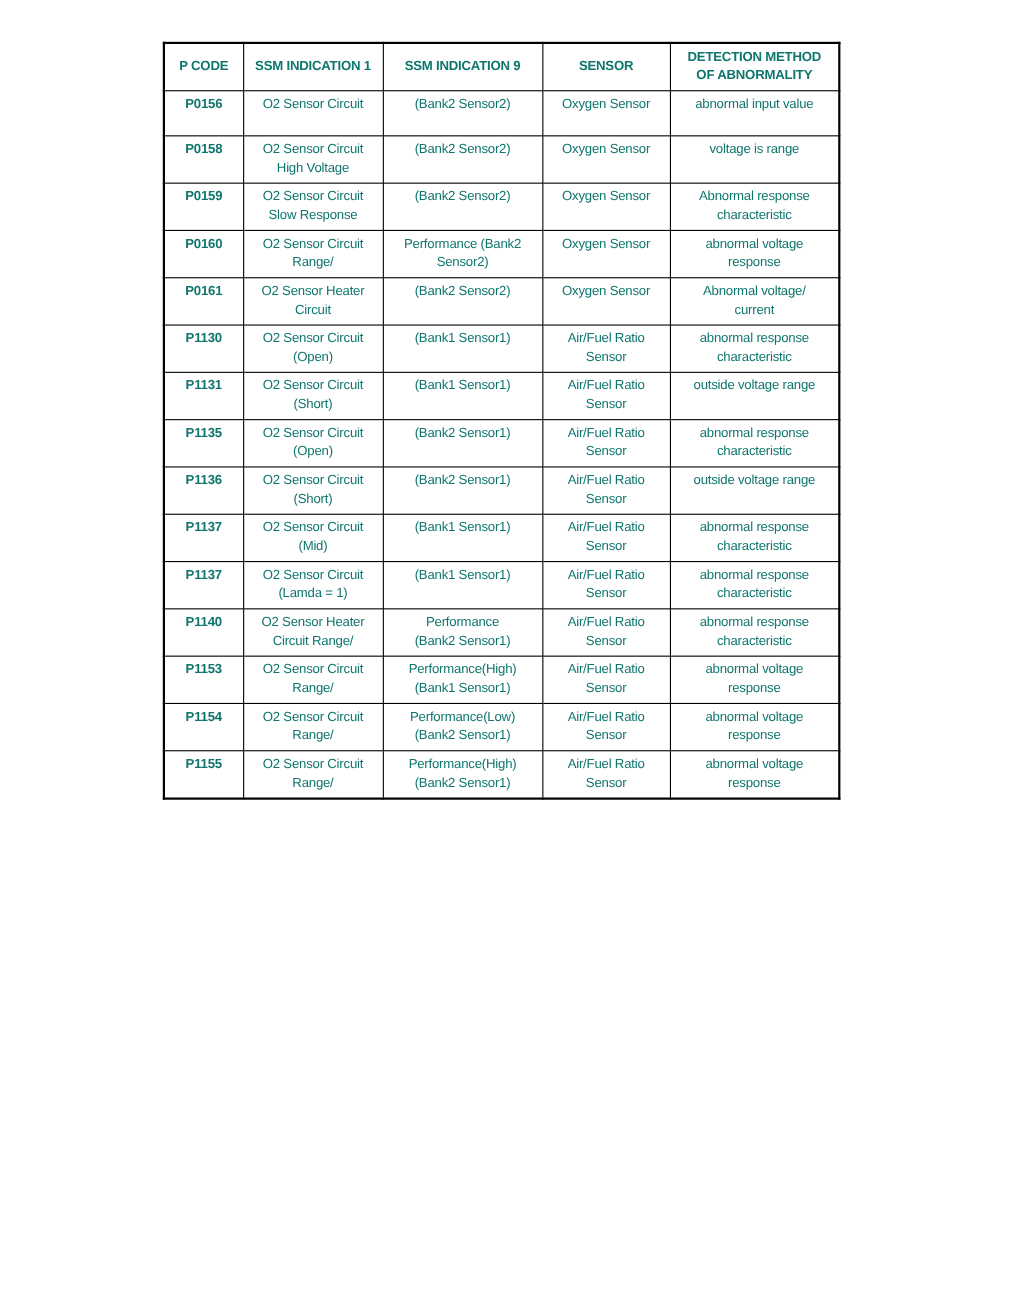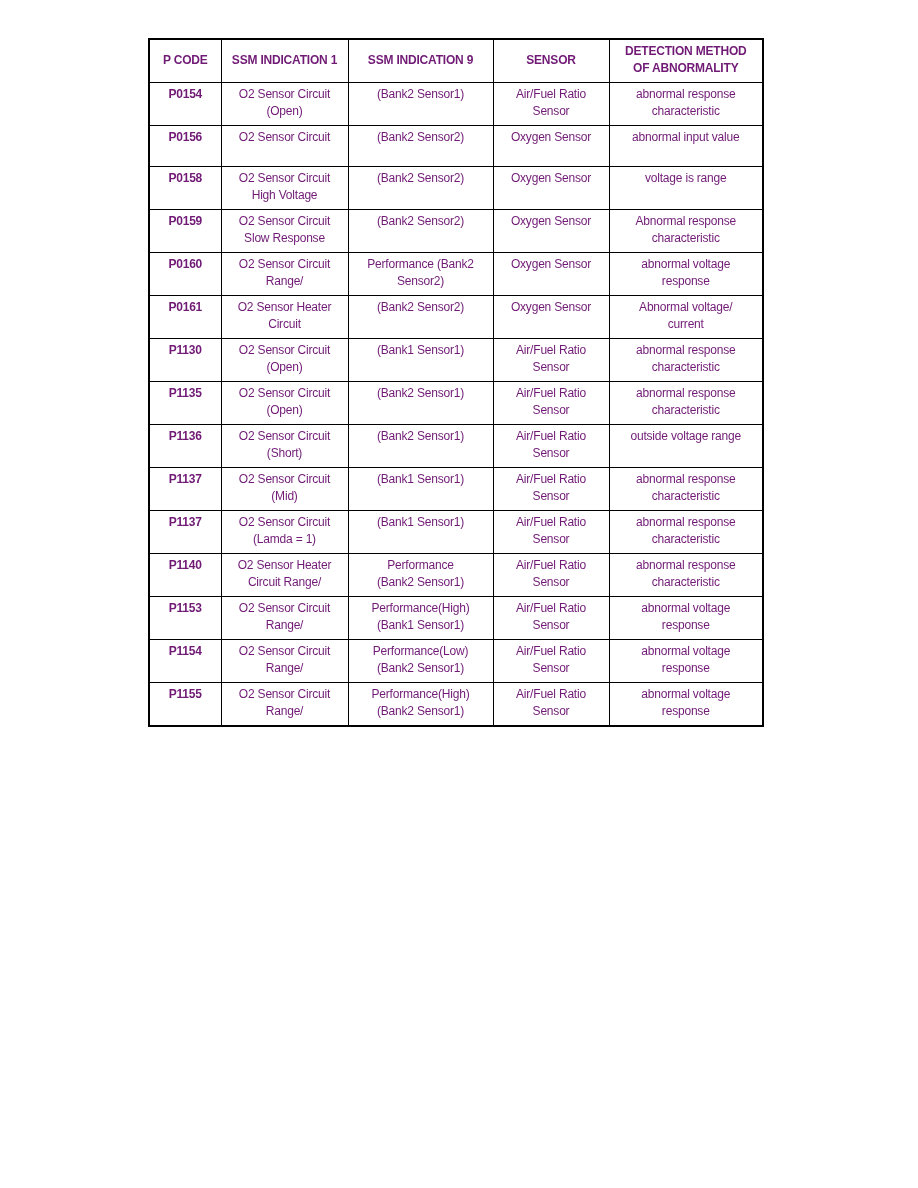--- a/index.html
+++ b/index.html
@@ -17,21 +17,21 @@
   }
   table.dtc-table {
     position: absolute;
     left: 148px;
     top: 38px;
     border-collapse: collapse;
     table-layout: fixed;
     border: 2px solid #000;
     font-size: 12px;
     letter-spacing: -0.2px;
-    color: #701a75;
+    color: #0f766e;
   }
   col.c1 { width: 72px; }
   col.c2 { width: 127px; }
   col.c3 { width: 145px; }
   col.c4 { width: 116px; }
   col.c5 { width: 154px; }
   .dtc-table th,
   .dtc-table td {
     border: 1px solid #000;
     text-align: center;
@@ -70,30 +70,20 @@
           <th>P CODE</th>
           <th>SSM INDICATION 1</th>
           <th>SSM INDICATION 9</th>
           <th>SENSOR</th>
           <th>DETECTION METHOD
 OF ABNORMALITY</th>
         </tr>
     </thead>
     <tbody>
         <tr>
-          <td>P0154</td>
-          <td>O2 Sensor Circuit
-(Open)</td>
-          <td>(Bank2 Sensor1)</td>
-          <td>Air/Fuel Ratio
-Sensor</td>
-          <td>abnormal response
-characteristic</td>
-        </tr>
-        <tr>
           <td>P0156</td>
           <td>O2 Sensor Circuit</td>
           <td>(Bank2 Sensor2)</td>
           <td>Oxygen Sensor</td>
           <td>abnormal input value</td>
         </tr>
         <tr>
           <td>P0158</td>
           <td>O2 Sensor Circuit
 High Voltage</td>
@@ -131,20 +121,29 @@
         </tr>
         <tr>
           <td>P1130</td>
           <td>O2 Sensor Circuit
 (Open)</td>
           <td>(Bank1 Sensor1)</td>
           <td>Air/Fuel Ratio
 Sensor</td>
           <td>abnormal response
 characteristic</td>
+        </tr>
+        <tr>
+          <td>P1131</td>
+          <td>O2 Sensor Circuit
+(Short)</td>
+          <td>(Bank1 Sensor1)</td>
+          <td>Air/Fuel Ratio
+Sensor</td>
+          <td>outside voltage range</td>
         </tr>
         <tr>
           <td>P1135</td>
           <td>O2 Sensor Circuit
 (Open)</td>
           <td>(Bank2 Sensor1)</td>
           <td>Air/Fuel Ratio
 Sensor</td>
           <td>abnormal response
 characteristic</td>

